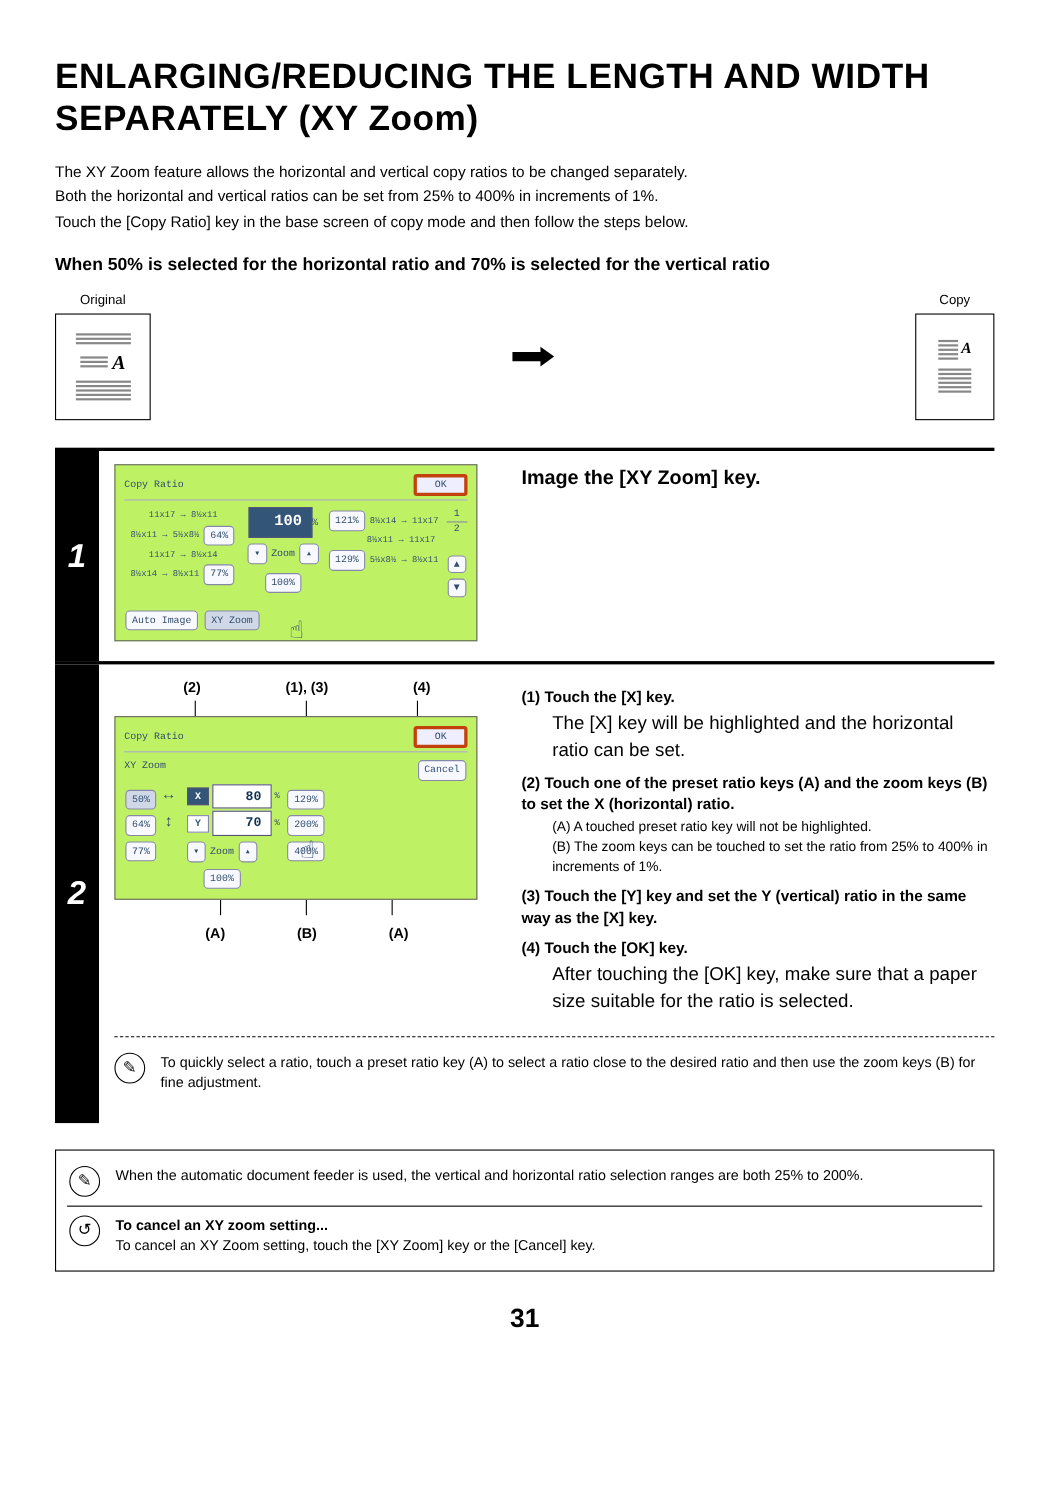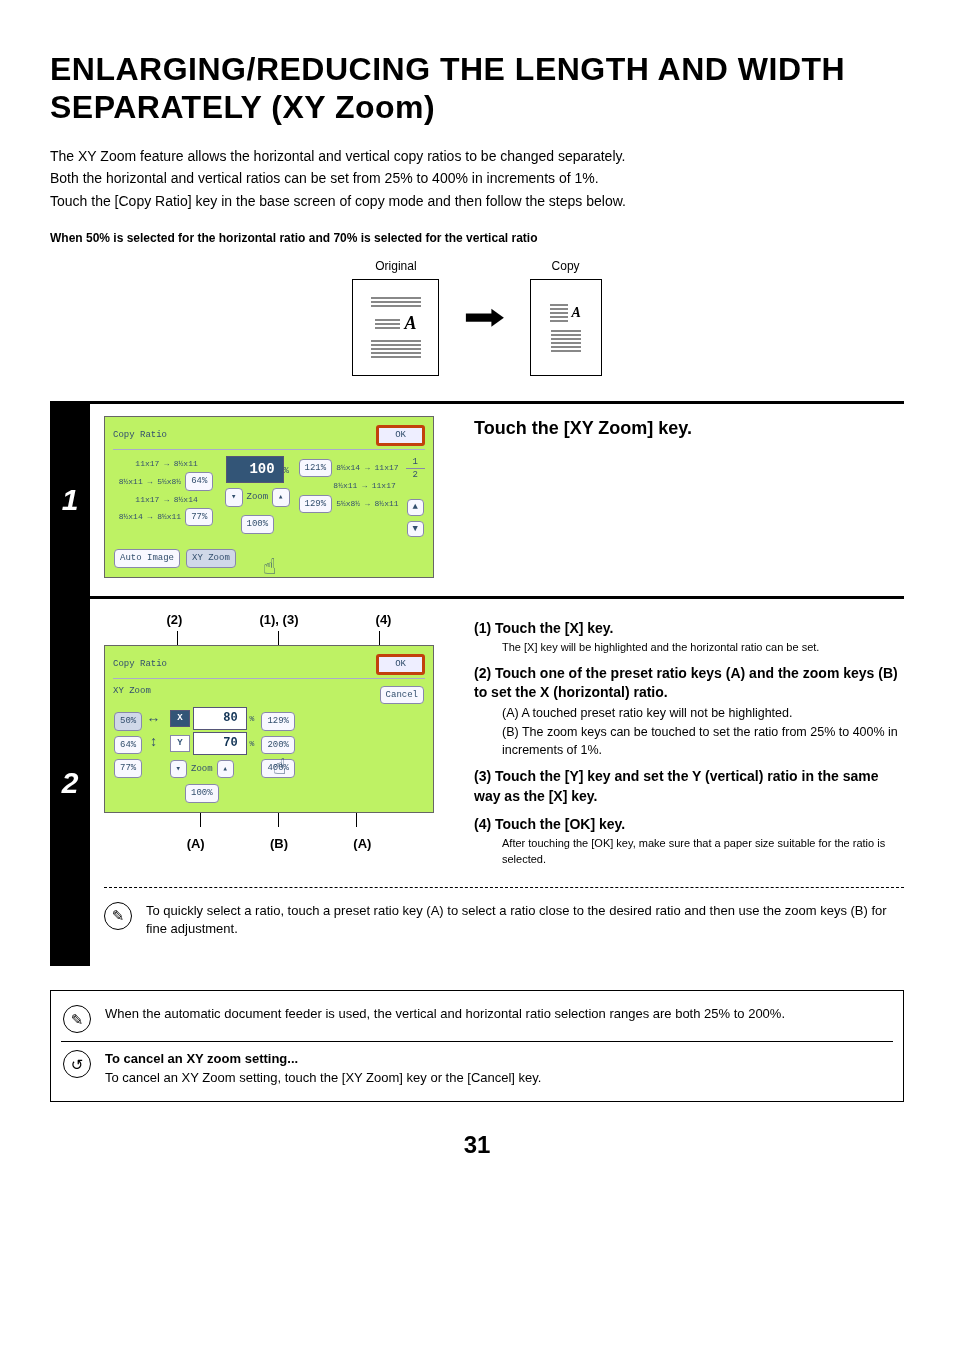--- a/index.html
+++ b/index.html
@@ -19,23 +19,23 @@
     position: relative;
   }
   h1 {
     font-size: 32px;
     font-weight: bold;
     margin: 0 0 20px 0;
     letter-spacing: 0.5px;
     line-height: 1.2;
   }
   .intro p { margin: 3px 0; font-size: 14px;}
-  .bold-line { font-weight: bold; margin-top: 18px; font-size:12px;}
+  .bold-line { font-weight: bold; margin-top: 18px; font-size:16px;}
   .diagram-row {
-    display: flex; justify-content: center; align-items: center; gap: 30px;
+    display: flex; justify-content: space-between; align-items: center; gap: 30px;
     margin: 12px 0 25px 0;
   }
   .diagram-col { text-align: center; font-size: 12px;}
   .orig-box, .copy-box {
     border: 1px solid #000; background:#fff;
     display:flex; flex-direction: column; align-items:center; justify-content:center;
   }
   .orig-box { width: 85px; height: 95px; margin-top:4px;}
   .copy-box { width: 70px; height: 95px; margin-top:4px;}
   .text-lines { width: 50px; margin: 2px 0;}
@@ -54,21 +54,21 @@
     display:flex; align-items:center; justify-content:center;
     font-style: italic;
     flex-shrink: 0;
   }
   .step-body { flex:1; padding: 12px 0 18px 14px; }
   .step-cols { display:flex; gap: 20px;}
   .panel-col { width: 350px; flex-shrink:0;}
   .text-col { flex:1;}
   .step-title { font-size: 18px; font-weight: bold; margin:0 0 10px 0;}
   .sub-head { font-weight:bold; font-size:14px; margin-top:8px;}
-  .sub-body { margin: 2px 0 6px 28px; font-size: 11px;}
+  .sub-body { margin: 2px 0 6px 28px; font-size: 17px;}
   .sub-body-ab { margin:2px 0 2px 28px; font-size:12.5px;}
 
   
   .lcd {
     border:1px solid #666; width: 330px; position:relative;
     font-family: "Courier New", monospace; font-size:9px; color:#334f6e;
     padding: 8px; box-sizing:border-box; background:#bef264;
   }
   .lcd .title-row { display:flex; justify-content:space-between; align-items:center; border-bottom:1px solid #aac; padding-bottom:3px; margin-bottom:6px;}
   .lcd .ok { border:3px solid #c2410c; border-radius:3px; padding:1px 16px; background:#eef; font-size:9px;}
@@ -239,21 +239,21 @@
               </div>
             </div>
             <div class="footer-btns">
               <span class="btn">Auto Image</span>
               <span class="btn btn-hl">XY Zoom</span>
             </div>
             <span class="pointer-hand" style="left:158px; bottom:-8px;">☝</span>
           </div>
         </div>
         <div class="text-col">
-          <div class="step-title">Touch the [XY Zoom] key.</div>
+          <div class="step-title">Image the [XY Zoom] key.</div>
         </div>
       </div>
     </div>
   </div>
 
   <div class="step-block">
     <div class="step-num">2</div>
     <div class="step-body">
       <div class="step-cols">
         <div class="panel-col">

